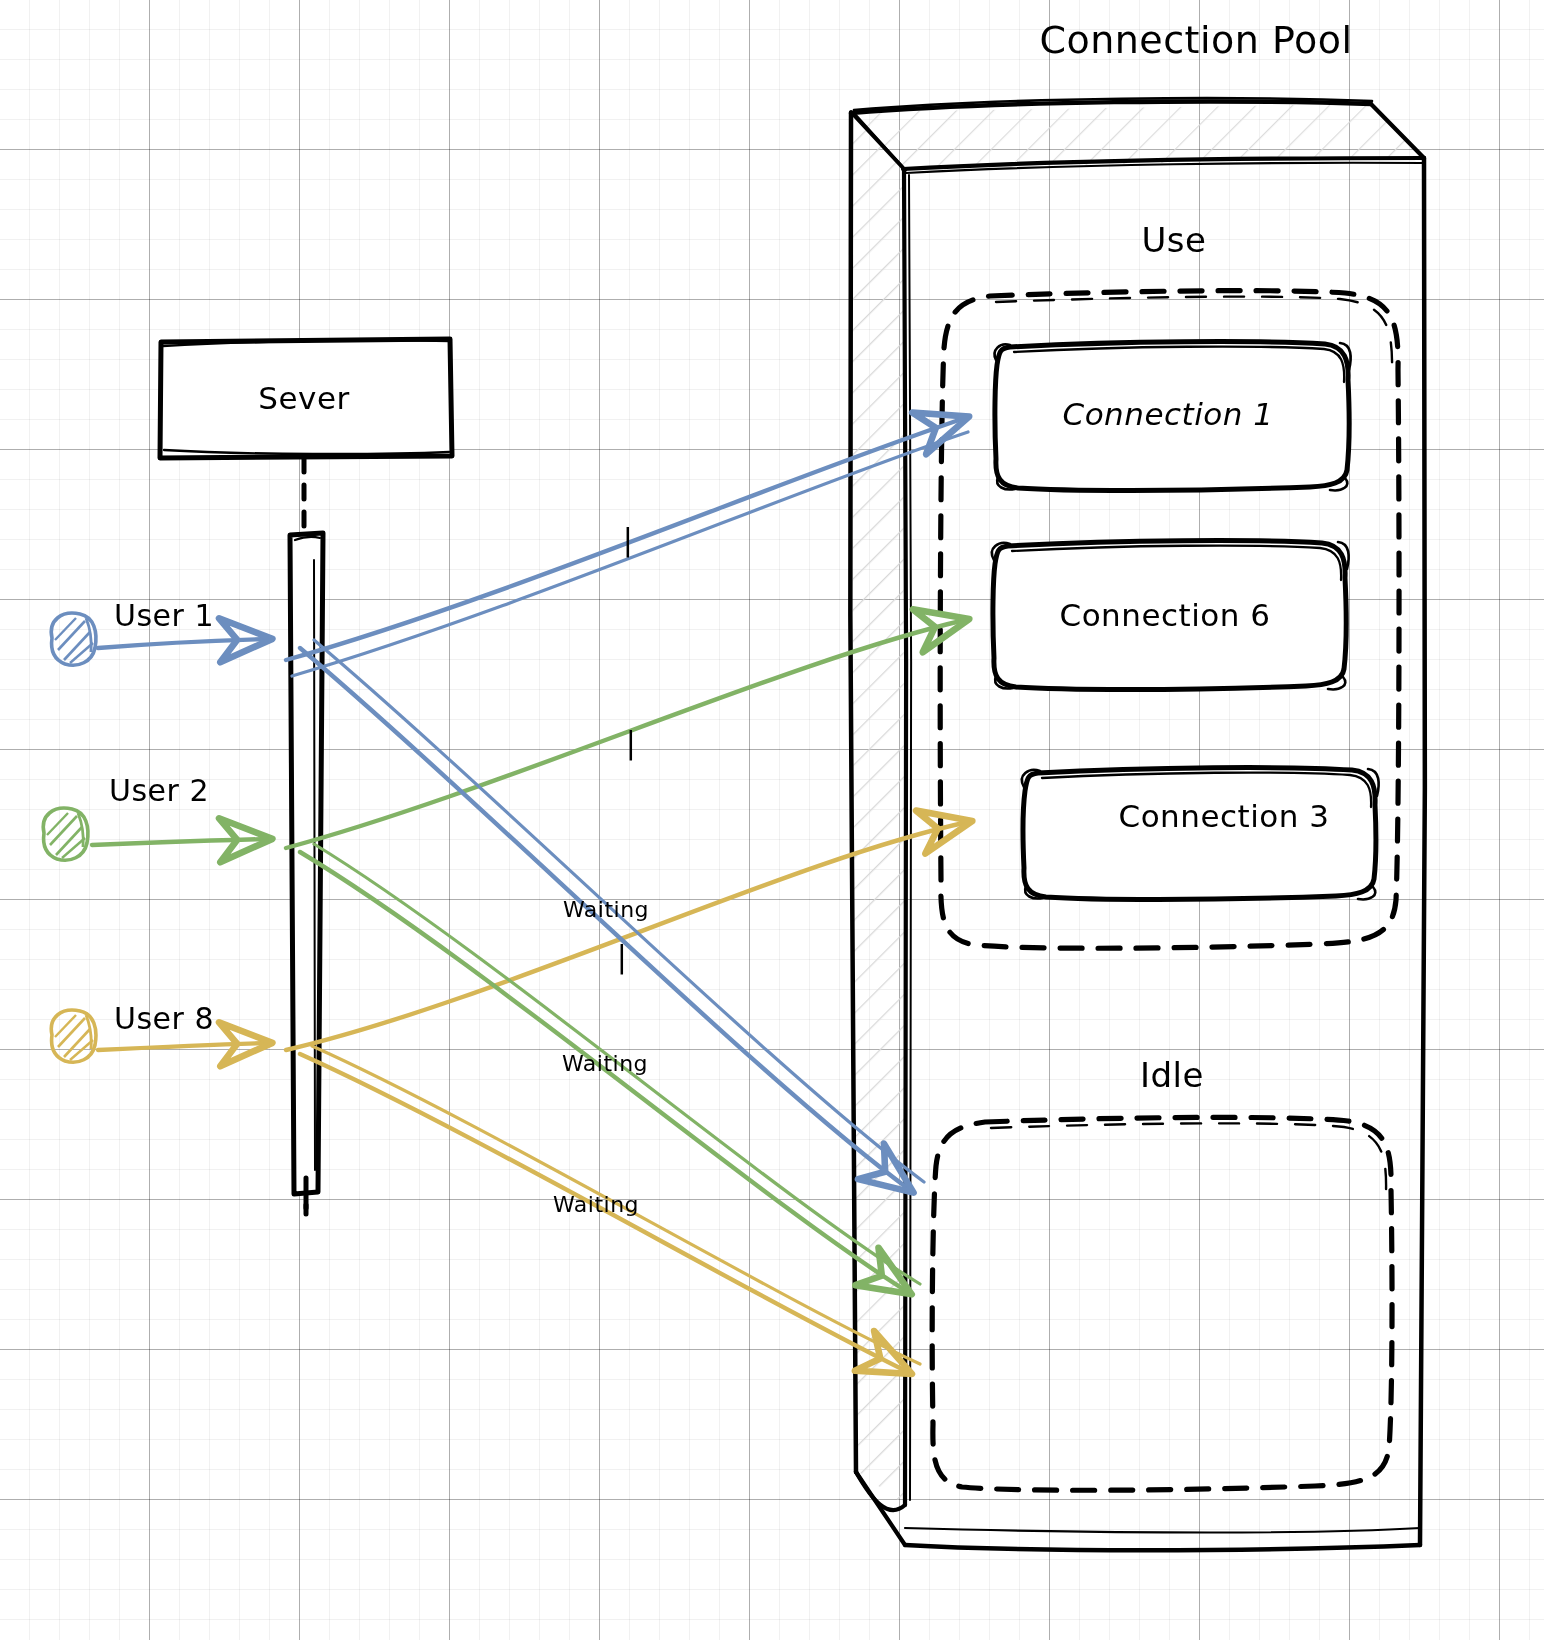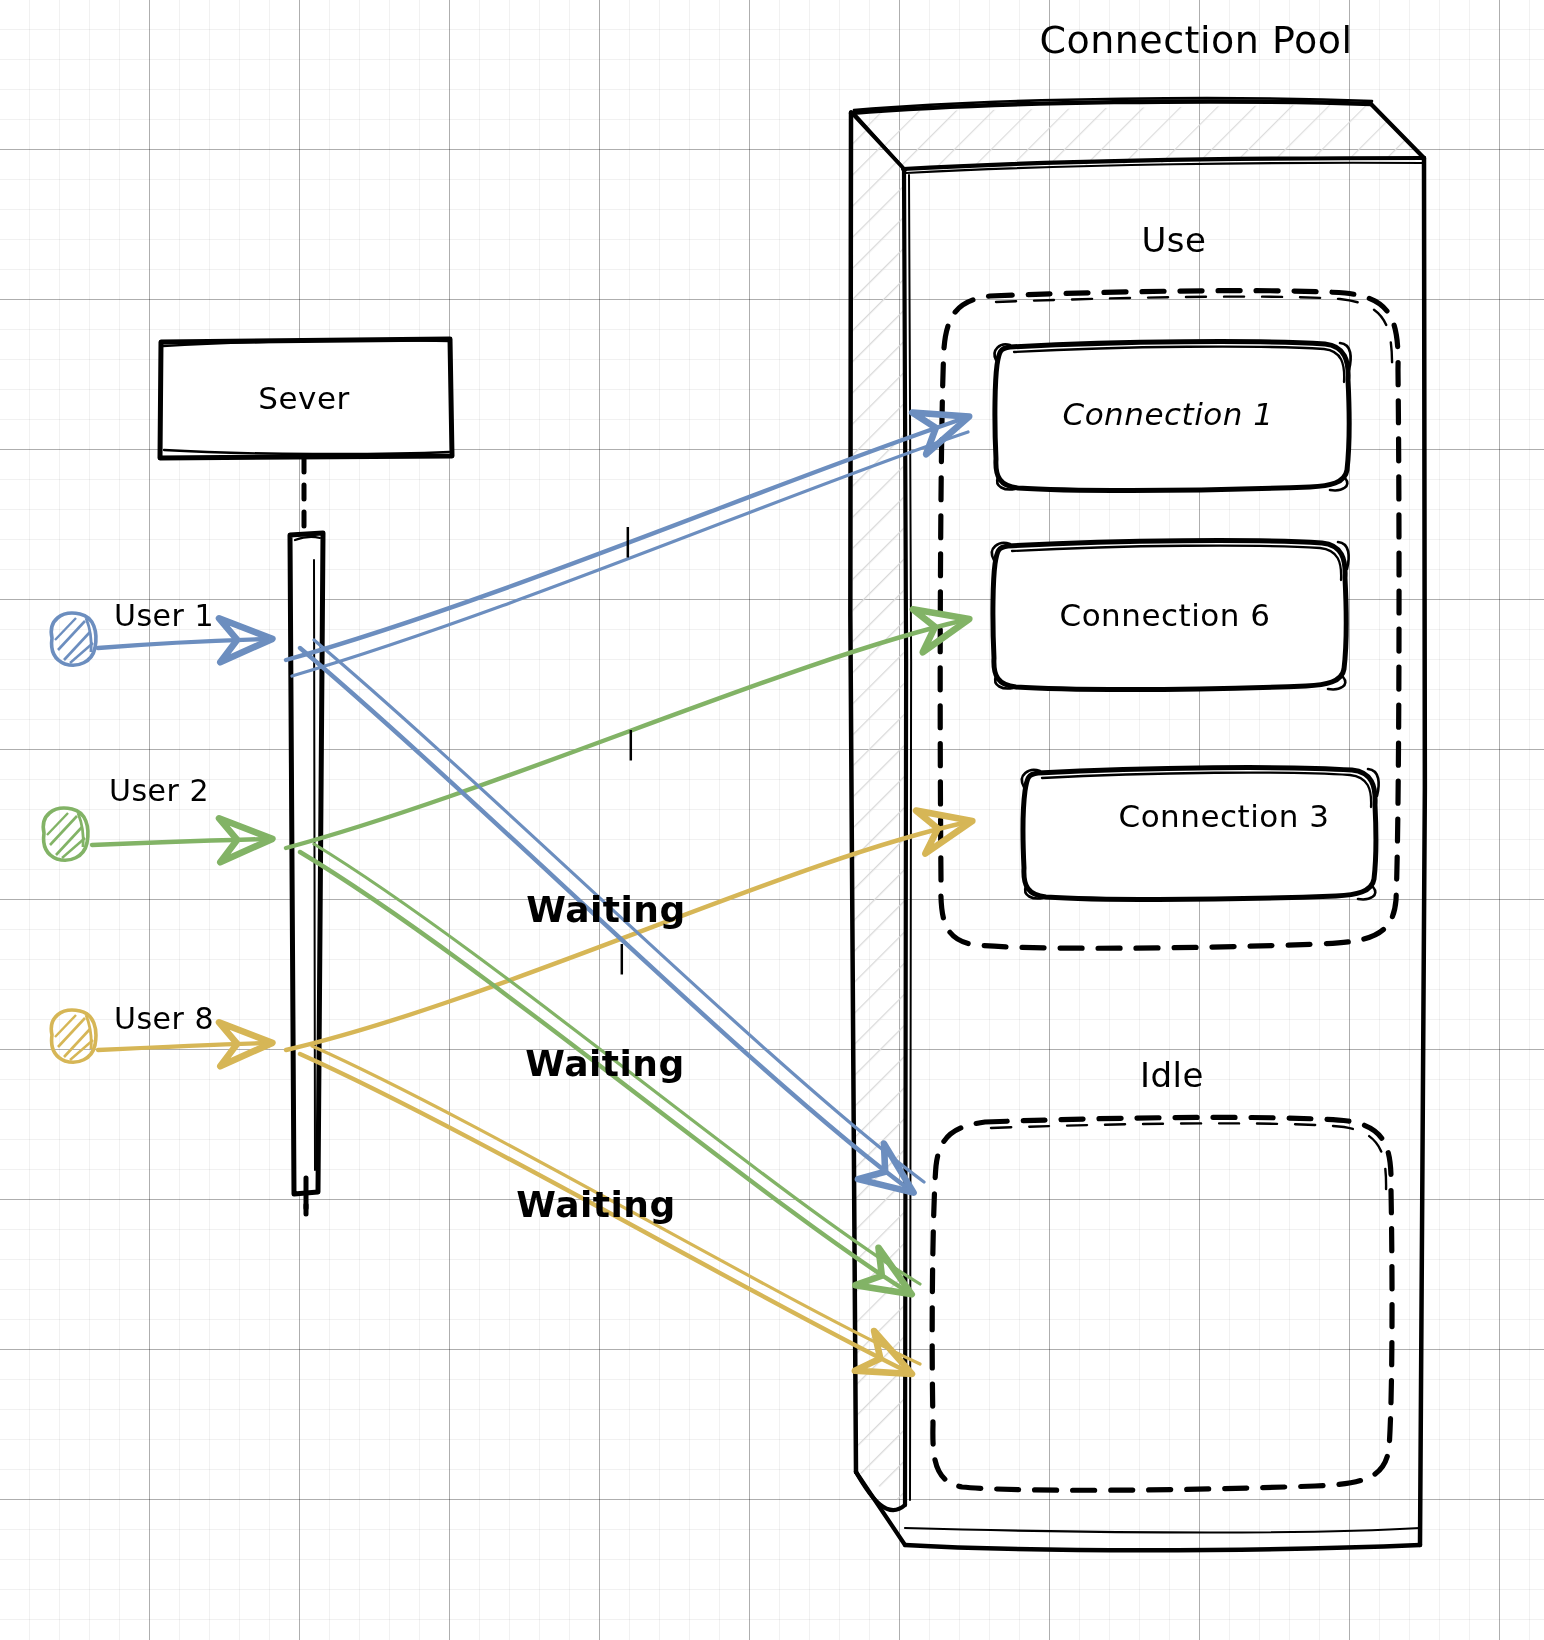--- a/index.html
+++ b/index.html
@@ -37,21 +37,21 @@
     position: absolute;
     color: #000000;
     font-family: "DejaVu Sans", sans-serif;
     white-space: nowrap;
     letter-spacing: 0.5px;
   }
   .lbl-title   { font-size: 38px; }
   .lbl-section { font-size: 34px; margin-left: 6px; }
   .lbl-node    { font-size: 31px; }
   .lbl-user    { font-size: 30px; }
-  .lbl-wait    { font-size: 36px; font-weight: bold; }
+  .lbl-wait    { font-size: 22px; }
   .lbl-tick    { font-size: 30px; }
   .ctr { transform: translate(-50%, -50%); }
 </style>
 </head>
 <body>
 
 <div id="stage">
 
   <svg id="vec" viewBox="0 0 1544 1640">
     <defs>

